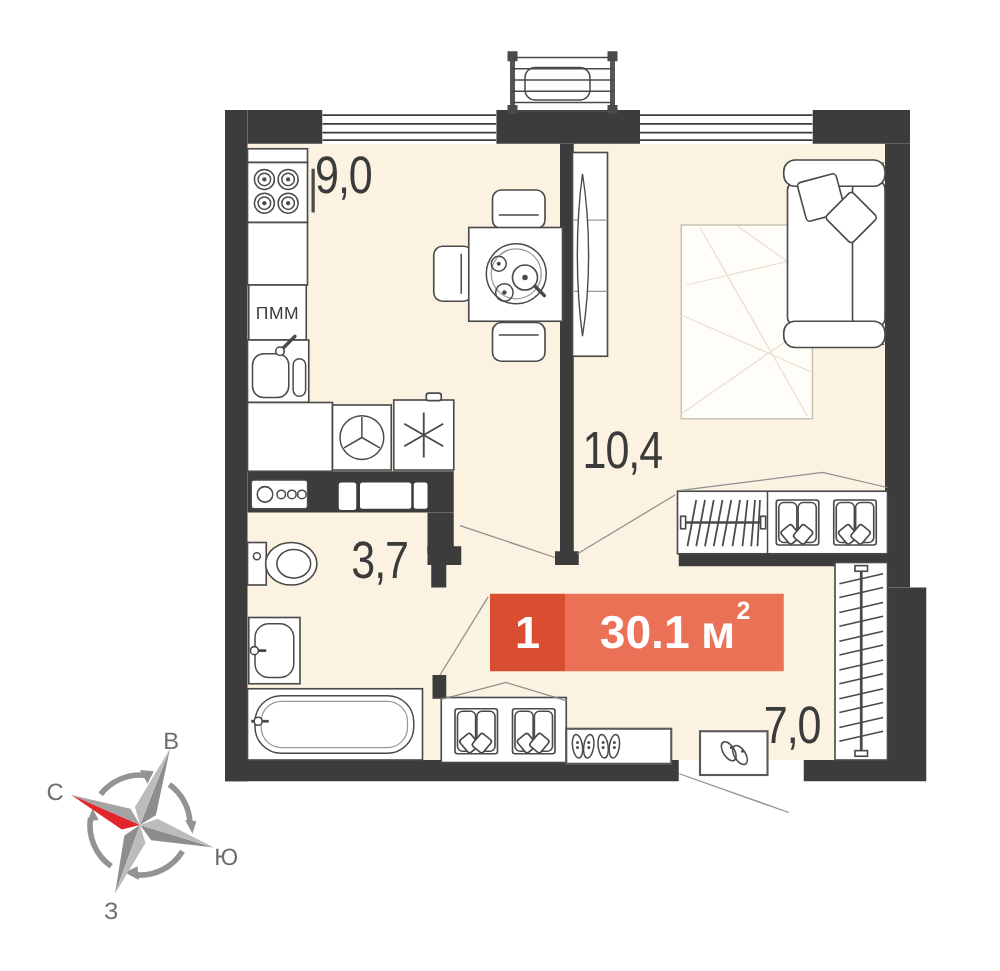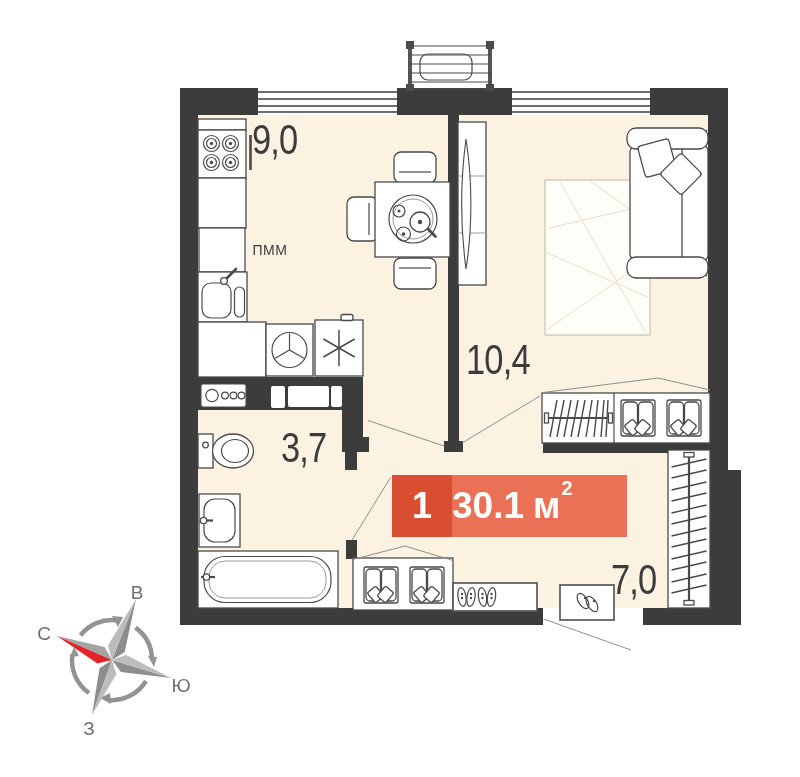--- a/index.html
+++ b/index.html
@@ -20,26 +20,26 @@
   .c-light{fill:#bcbcbc;}
   .c-dark{fill:#8d8d8d;}
   .c-mid{fill:#a4a4a4;}
   .c-red{fill:var(--north-red,#E2242B);}
   .c-arc{stroke:#939393;stroke-width:4.5;fill:none;}
   .c-arrow{fill:#939393;}
   .c-lab{fill:#6e6e6e;font-size:19px;}
   .area-label{position:absolute;color:#3b3b3b;font-size:42px;font-weight:400;letter-spacing:-1px;
     transform:scaleX(.82);transform-origin:0 50%;white-space:nowrap;}
   .pmm-label{position:absolute;left:199px;top:228px;width:46px;height:44px;display:flex;
-    align-items:center;justify-content:center;font-size:14px;color:#3b3b3b;letter-spacing:.5px;margin-left:48px;}
+    align-items:center;justify-content:center;font-size:14px;color:#3b3b3b;letter-spacing:.5px;}
   .badge{position:absolute;left:392px;top:475px;height:62px;display:flex;color:#fff;font-weight:700;}
   .badge .num{width:60px;background:var(--badge-dark,#D94E31);display:flex;align-items:center;
     justify-content:center;font-size:36px;}
   .badge .area{width:175px;background:var(--badge-light,#EA7156);display:flex;align-items:center;
-    justify-content:flex-start;font-size:37px;gap:9px;}
+    justify-content:center;font-size:37px;gap:9px;}
   .badge sup{font-size:20px;line-height:0;position:relative;top:-10px;left:1px;}
 </style>
 </head>
 <body>
 
 <div id="canvas">
 
 <svg id="plan-svg" width="800" height="777" viewBox="0 0 800 777">
 
   <rect class="floor" x="198" y="115" width="510" height="493"></rect>

